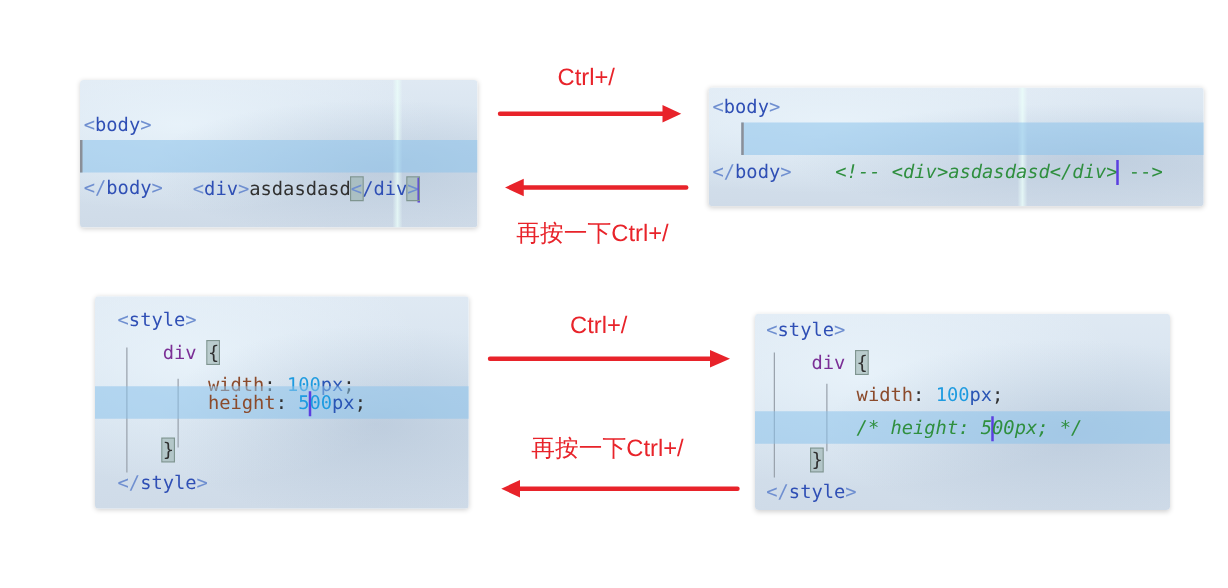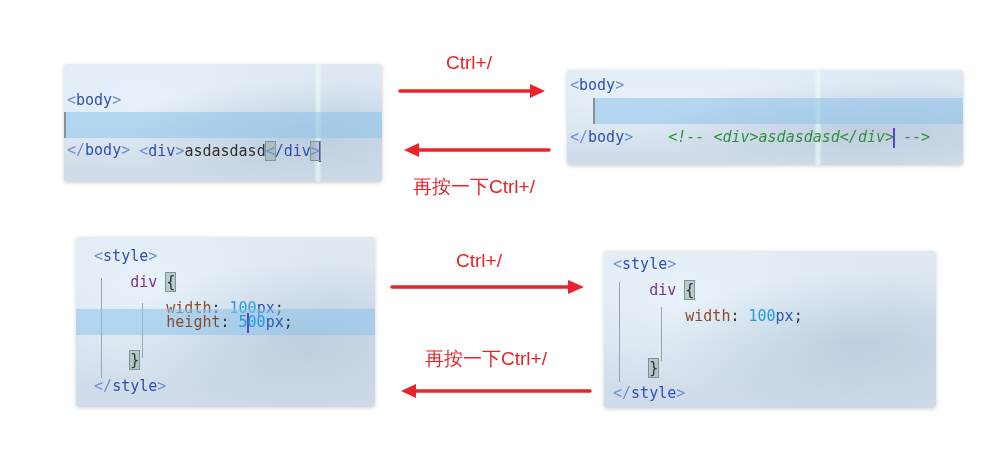--- a/index.html
+++ b/index.html
@@ -31,21 +31,21 @@
     .match { background:rgba(150,175,170,0.55); outline:1px solid #7f9590; }
     .lbl { position:absolute; font-family:"Liberation Sans", sans-serif; color:#e8232a; font-size:19px; white-space:nowrap; }
     svg.arrow { position:absolute; overflow:visible; }
   </style>
 </head>
 <body>
 
 <div class="panel" style="left:64px;top:64px;width:318px;height:118px;">
   <div class="beam" style="left:250px;"></div>
   <div class="line" style="top:23px;padding-left:3px;"><span class="br">&lt;</span><span class="tag">body</span><span class="br">&gt;</span></div>
-  <div class="line hl" style="top:48px;padding-left:3px;">
+  <div class="line hl" style="top:48px;padding-left:18px;">
     <span class="gutter-mark" style="top:0;height:26px;"></span><span>    </span><span class="br">&lt;</span><span class="tag">div</span><span class="br">&gt;</span><span class="txt">asdasdasd</span><span class="br match">&lt;</span><span class="tag">/div</span><span class="br match">&gt;</span><span class="cursorbar"></span>
   </div>
   <div class="line" style="top:73px;padding-left:3px;"><span class="br">&lt;/</span><span class="tag">body</span><span class="br">&gt;</span></div>
 </div>
 
 <div class="panel" style="left:567px;top:70px;width:396px;height:95px;">
   <div class="beam" style="left:247px;"></div>
   <div class="line" style="top:2px;padding-left:3px;"><span class="br">&lt;</span><span class="tag">body</span><span class="br">&gt;</span></div>
   <div class="line hl" style="top:28px;padding-left:3px;margin-left:26px;">
     <span class="gutter-mark" style="top:0;height:26px;"></span><span>    </span><span class="cmt">&lt;!-- &lt;div&gt;asdasdasd&lt;/div&gt;</span><span class="cursorbar"></span><span class="cmt" style="font-style:normal;"> --&gt;</span>
@@ -74,20 +74,21 @@
   <div class="line" style="top:110px;"><span>      </span><span class="punc match">}</span></div>
   <div class="line" style="top:136px;"><span>  </span><span class="br">&lt;/</span><span class="tag">style</span><span class="br">&gt;</span></div>
 </div>
 
 <div class="panel" style="left:604px;top:251px;width:332px;height:157px;">
   <span class="guide" style="left:15px;top:31px;height:100px;"></span>
   <span class="guide" style="left:57px;top:56px;height:54px;"></span>
   <div class="line" style="top:0px;"><span> </span><span class="br">&lt;</span><span class="tag">style</span><span class="br">&gt;</span></div>
   <div class="line" style="top:26px;"><span>     </span><span class="sel">div</span> <span class="punc match">{</span></div>
   <div class="line" style="top:52px;"><span>         </span><span class="prop">width</span><span class="punc">: </span><span class="num">100</span><span class="unit">px</span><span class="punc">;</span></div>
+  <div class="line hl" style="top:78px;"><span>         </span><span class="cmt">/* height: 5</span><span class="cursorbar"></span><span class="cmt">00px; */</span></div>
   <div class="line" style="top:104px;"><span>     </span><span class="punc match">}</span></div>
   <div class="line" style="top:129px;"><span> </span><span class="br">&lt;/</span><span class="tag">style</span><span class="br">&gt;</span></div>
 </div>
 
 <span class="lbl" style="left:456px;top:250px;">Ctrl+/</span>
 <svg class="arrow" width="200" height="16" style="left:392px;top:279px;">
   <line x1="0" y1="8" x2="178" y2="8" stroke="#e8232a" stroke-width="3.5" stroke-linecap="round"></line>
   <polygon points="176,1 192,8 176,15" fill="#e8232a"></polygon>
 </svg>
 <span class="lbl" style="left:425px;top:346px;">再按一下Ctrl+/</span>

